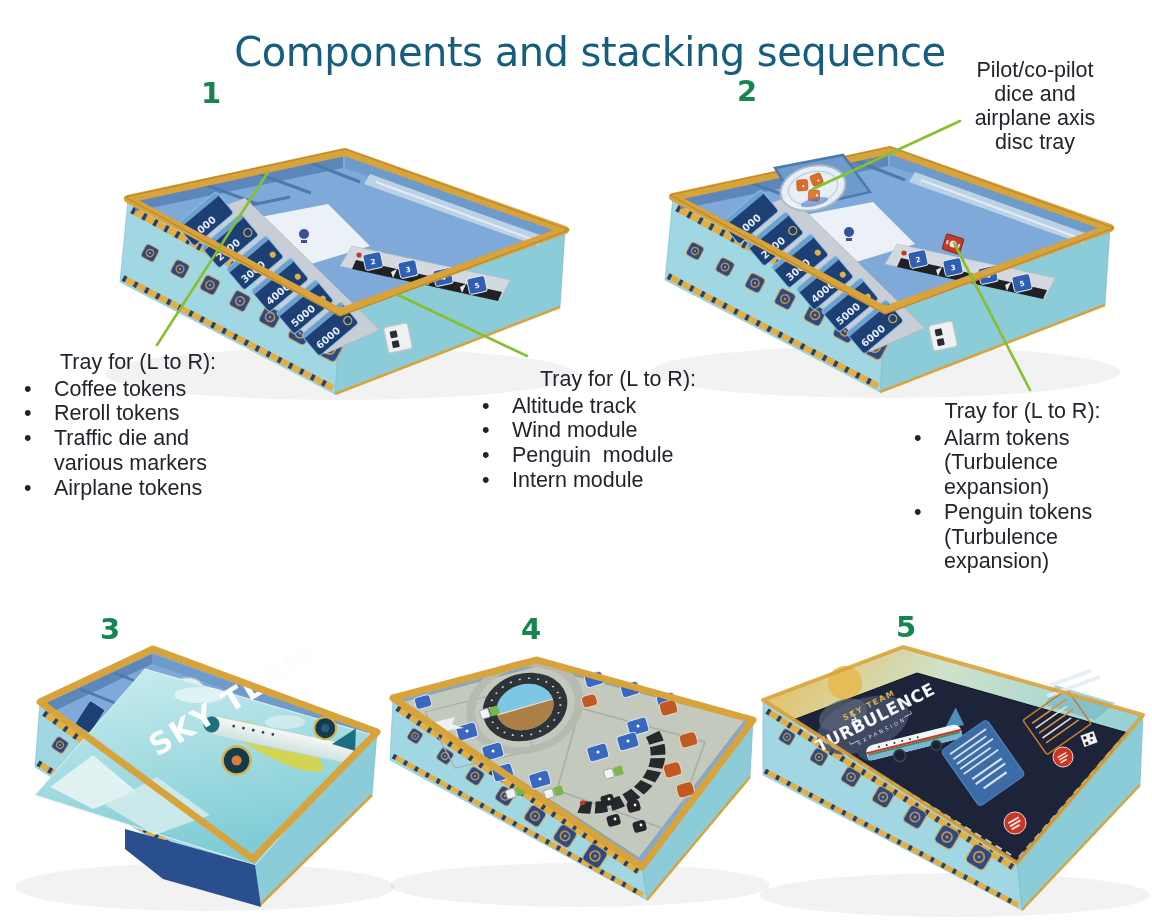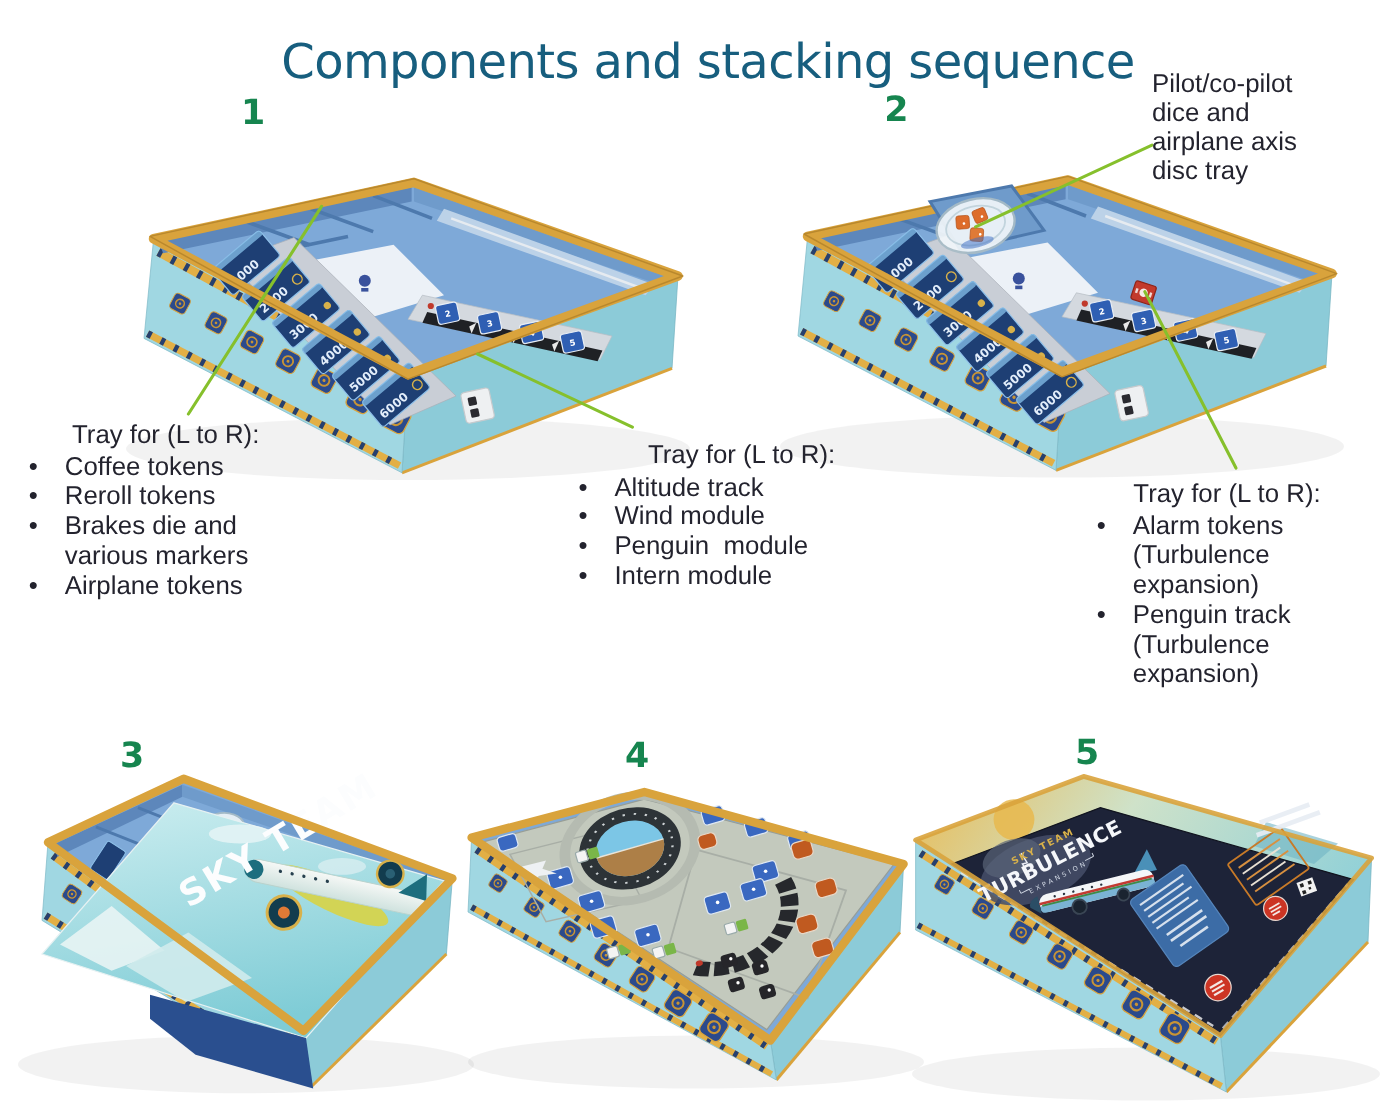--- a/index.html
+++ b/index.html
@@ -11,21 +11,21 @@
               color:#175e7e;letter-spacing:-0.5px;padding-left:28px;}
   .step-num{position:absolute;width:40px;text-align:center;font-size:29px;font-weight:bold;
             color:#16854f;font-family:"DejaVu Sans",sans-serif;}
   .note{position:absolute;font-size:21.5px;line-height:1.15;color:#23232e;}
   .note .heading{margin:0 0 2px 0;}
   .note.center-head .heading{text-align:center;}
   .note .heading.indent{margin-left:50px;}
   ul.items{margin:0;padding:0 0 0 44px;list-style:none;}
   ul.items li{position:relative;white-space:pre-wrap;}
   ul.items li::before{content:"\2022";position:absolute;left:-30px;top:0;}
-  .pilot-note{position:absolute;left:960px;top:58px;width:150px;
+  .pilot-note{position:absolute;left:960px;top:58px;width:150px;text-align:center;
               font-size:21.5px;line-height:1.12;}
   svg text{font-family:"DejaVu Sans",sans-serif;}
 </style>
 </head>
 <body>
 
 <div class="page">
 
 <svg class="canvas" width="1152" height="922" viewBox="0 0 1152 922">
   <defs>
@@ -463,36 +463,36 @@
   <div class="step-num" style="left:511px;top:612px">4</div>
   <div class="step-num" style="left:886px;top:610px">5</div>
 
   <div class="pilot-note">Pilot/co-pilot dice and airplane axis disc tray</div>
 
   <div class="note" style="left:10px;top:350px;width:240px">
     <p class="heading indent">Tray for (L to R):</p>
     <ul class="items">
         <li>Coffee tokens</li>
         <li>Reroll tokens</li>
-        <li>Brakes die and various markers</li>
+        <li>Traffic die and various markers</li>
         <li>Airplane tokens</li>
       </ul>
   </div>
 
   <div class="note center-head" style="left:468px;top:367px;width:300px">
     <p class="heading">Tray for (L to R):</p>
     <ul class="items">
         <li>Altitude track</li>
         <li>Wind module</li>
         <li>Penguin  module</li>
         <li>Intern module</li>
       </ul>
   </div>
 
   <div class="note center-head" style="left:900px;top:399px;width:245px">
     <p class="heading">Tray for (L to R):</p>
     <ul class="items">
         <li>Alarm tokens (Turbulence expansion)</li>
-        <li>Penguin track (Turbulence expansion)</li>
+        <li>Penguin tokens (Turbulence expansion)</li>
       </ul>
   </div>
 
 </div>
 
 </body></html>

